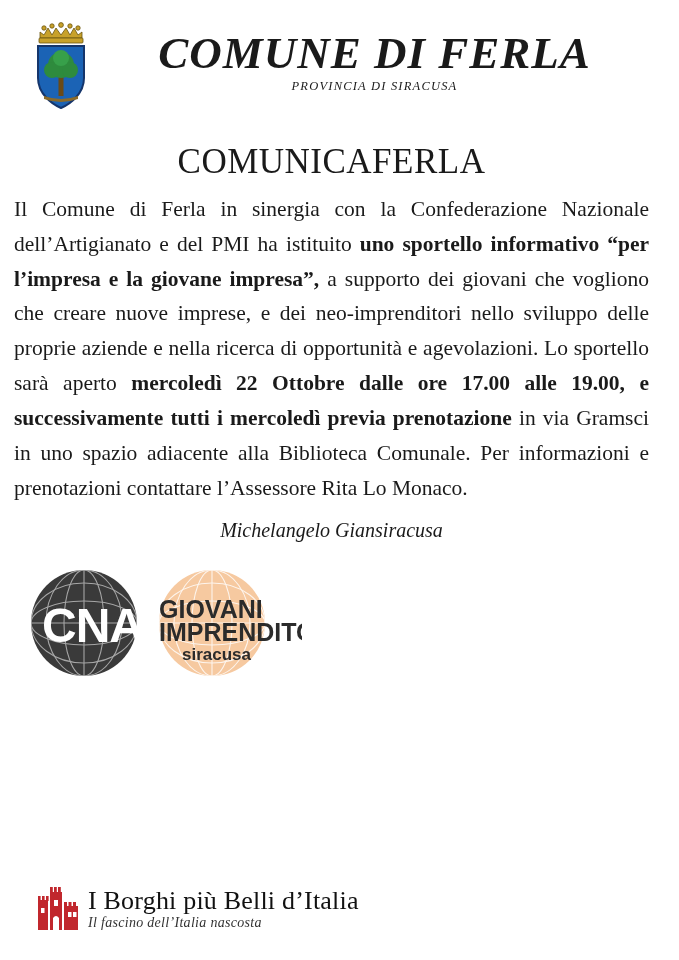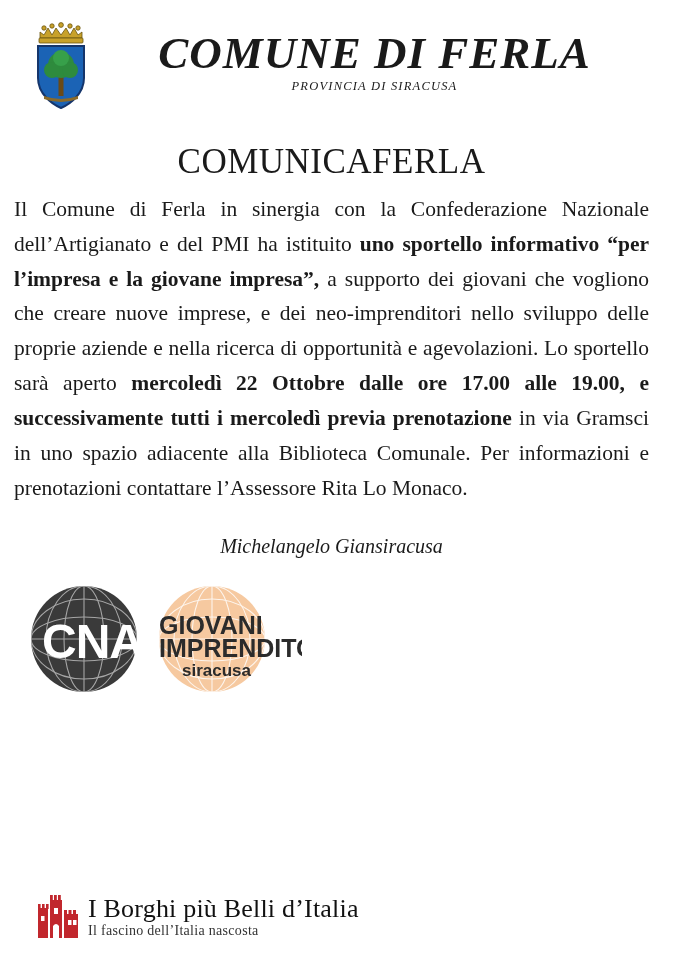--- a/index.html
+++ b/index.html
@@ -92,41 +92,41 @@
   }
   .sig-right {
     flex: 1 1 auto;
     text-align: center;
   }
   .sig-right .sindaco {
     font-style: normal;
   }
   .sig-right .nome {
     font-style: italic;
-    margin-top: 18px;
+    margin-top: 2px;
   }
 
   
   .cna-wrap {
     display: flex;
     justify-content: flex-start;
     margin-top: 26px;
   }
   .cna {
     position: relative;
     width: 290px;
     height: 110px;
   }
   .cna svg { display: block; }
 
   
   .borghi-wrap {
     position: absolute;
     left: 36px;
-    bottom: 20px;
+    bottom: 28px;
     display: flex;
     align-items: center;
   }
   .borghi-mark {
     width: 44px;
     height: 46px;
     flex: 0 0 auto;
     margin-right: 8px;
   }
   .borghi-text {
@@ -134,20 +134,21 @@
   }
   .borghi-main {
     font-family: "Liberation Serif", serif;
     font-size: 26px;
     color: #111;
     letter-spacing: 0.2px;
     white-space: nowrap;
   }
   .borghi-sub {
     font-family: "Liberation Serif", serif;
+    font-style: italic;
     font-size: 14px;
     color: #333;
     letter-spacing: 0.3px;
     margin-top: 2px;
     white-space: nowrap;
   }
 </style>
 </head>
 <body>
 

